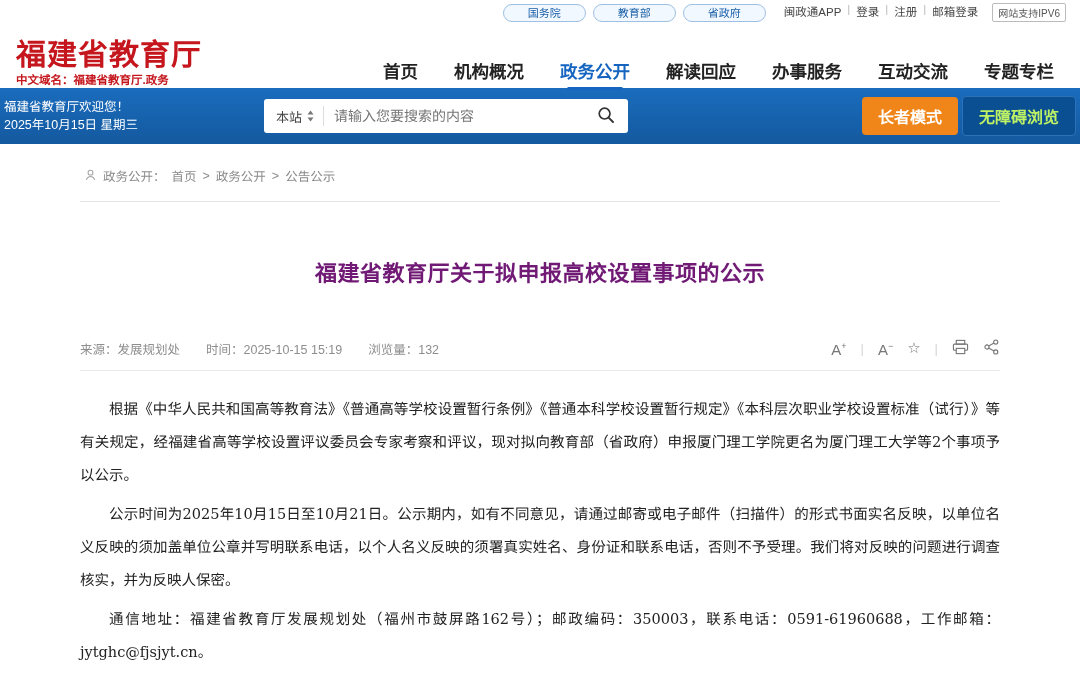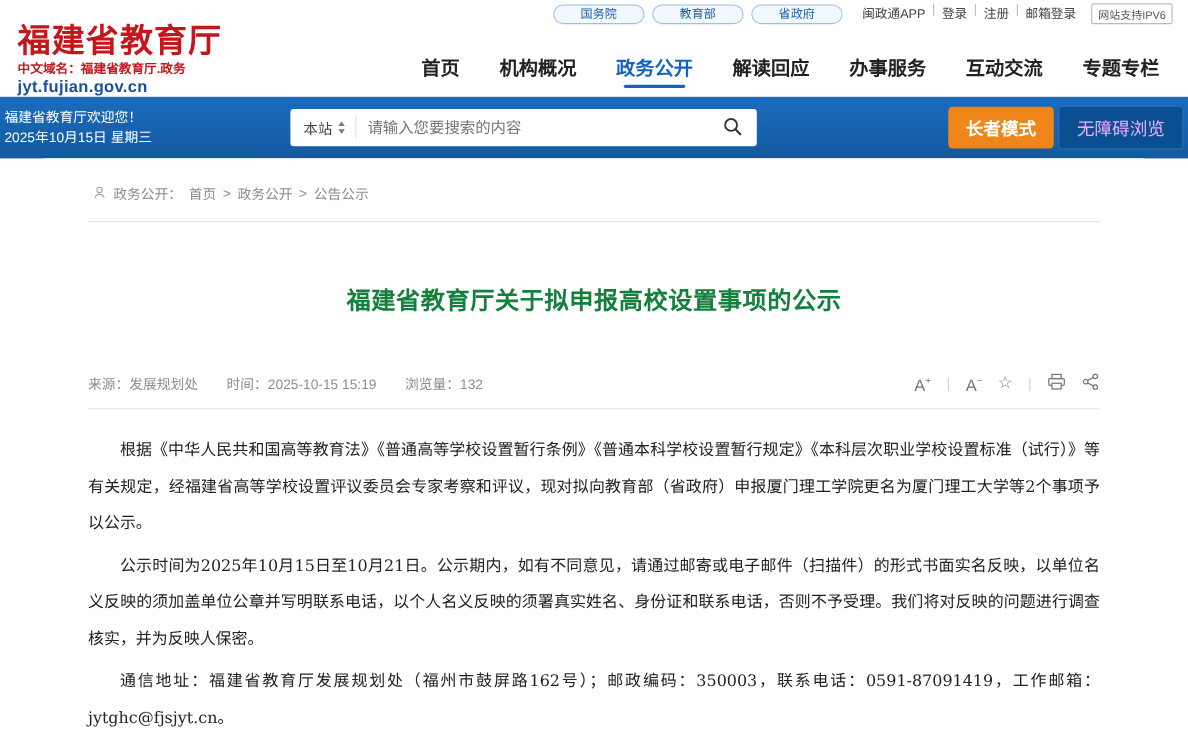--- a/index.html
+++ b/index.html
@@ -63,21 +63,21 @@
     font-size: 10px;
     color: #555;
     margin-left: 8px;
   }
 
   
   .header {
     position: relative;
     height: 66px;
     display: flex;
-    align-items: center;
+    align-items: flex-end;
     padding: 0 0 0 16px;
     box-sizing: border-box;
   }
   .logo-block {
     width: 240px;
     padding-top: 0px;
   }
   .logo-title {
     color: #c4161c;
     font-family: "DejaVu Serif", "Liberation Serif", serif;
@@ -144,21 +144,21 @@
     box-sizing: border-box;
     color: #fff;
   }
   .welcome {
     width: 250px;
     font-size: 12.5px;
     line-height: 18px;
   }
   .search-wrap {
     flex: 0 0 auto;
-    width: 424px;
+    width: 364px;
     height: 34px;
     background: #fff;
     border-radius: 3px;
     display: flex;
     align-items: center;
     padding: 0 8px;
     box-sizing: border-box;
     margin-left: 10px;
   }
   .scope {
@@ -209,23 +209,23 @@
     background: #f08519;
     color: #fff;
     font-size: 16px;
     font-weight: bold;
     border-radius: 4px;
     padding: 7px 16px;
     cursor: pointer;
   }
   .btn-access {
     background: #0b4f93;
-    color: #f0abfc;
+    color: #bef264;
     font-size: 16px;
-    font-weight: normal;
+    font-weight: bold;
     border-radius: 4px;
     padding: 7px 16px;
     cursor: pointer;
     border: 1px solid #2b72b8;
   }
 
   
   .content {
     margin: 0 auto;
     width: 1000px;
@@ -249,21 +249,21 @@
   }
   .crumb .loc-icon {
     color: #9e9e9e;
     font-size: 13px;
   }
 
   .doc-title {
     text-align: center;
     font-size: 22px;
     font-weight: bold;
-    color: #15803d;
+    color: #701a75;
     letter-spacing: .5px;
     margin: 56px 0 0 0;
     line-height: 32px;
   }
 
   .meta-row {
     display: flex;
     align-items: center;
     margin-top: 48px;
     padding-bottom: 12px;
@@ -329,21 +329,20 @@
       <span class="sep">|</span>
       <span>邮箱登录</span>
       <span class="ipv6">网站支持IPV6</span>
     </div>
   </div>
 
   <div class="header">
     <div class="logo-block">
       <div class="logo-title">福建省教育厅</div>
       <div class="logo-sub">中文域名：福建省教育厅.政务</div>
-      <div class="logo-url">jyt.fujian.gov.cn</div>
     </div>
     <div class="nav">
       <div class="nav-item"><span>首页</span></div>
       <div class="nav-item"><span>机构概况</span></div>
       <div class="nav-item active">
         <span>政务公开</span>
         <span class="nav-underline"></span>
       </div>
       <div class="nav-item"><span>解读回应</span></div>
       <div class="nav-item"><span>办事服务</span></div>
@@ -435,18 +434,18 @@
             <line x1="6.1" y1="7.4" x2="11.6" y2="4.3" stroke="#777" stroke-width="1.2"></line>
             <line x1="6.1" y1="9.6" x2="11.6" y2="12.7" stroke="#777" stroke-width="1.2"></line>
           </svg>
         </span>
       </div>
     </div>
 
     <div class="body-text">
       <p>根据《中华人民共和国高等教育法》《普通高等学校设置暂行条例》《普通本科学校设置暂行规定》《本科层次职业学校设置标准（试行）》等有关规定，经福建省高等学校设置评议委员会专家考察和评议，现对拟向教育部（省政府）申报厦门理工学院更名为厦门理工大学等2个事项予以公示。</p>
       <p>公示时间为2025年10月15日至10月21日。公示期内，如有不同意见，请通过邮寄或电子邮件（扫描件）的形式书面实名反映，以单位名义反映的须加盖单位公章并写明联系电话，以个人名义反映的须署真实姓名、身份证和联系电话，否则不予受理。我们将对反映的问题进行调查核实，并为反映人保密。</p>
-      <p>通信地址：福建省教育厅发展规划处（福州市鼓屏路162号）；邮政编码：350003，联系电话：0591-87091419，工作邮箱：jytghc@fjsjyt.cn。</p>
+      <p>通信地址：福建省教育厅发展规划处（福州市鼓屏路162号）；邮政编码：350003，联系电话：0591-61960688，工作邮箱：jytghc@fjsjyt.cn。</p>
 
     </div>
 
   </div>
 </div>
 
 </body></html>

